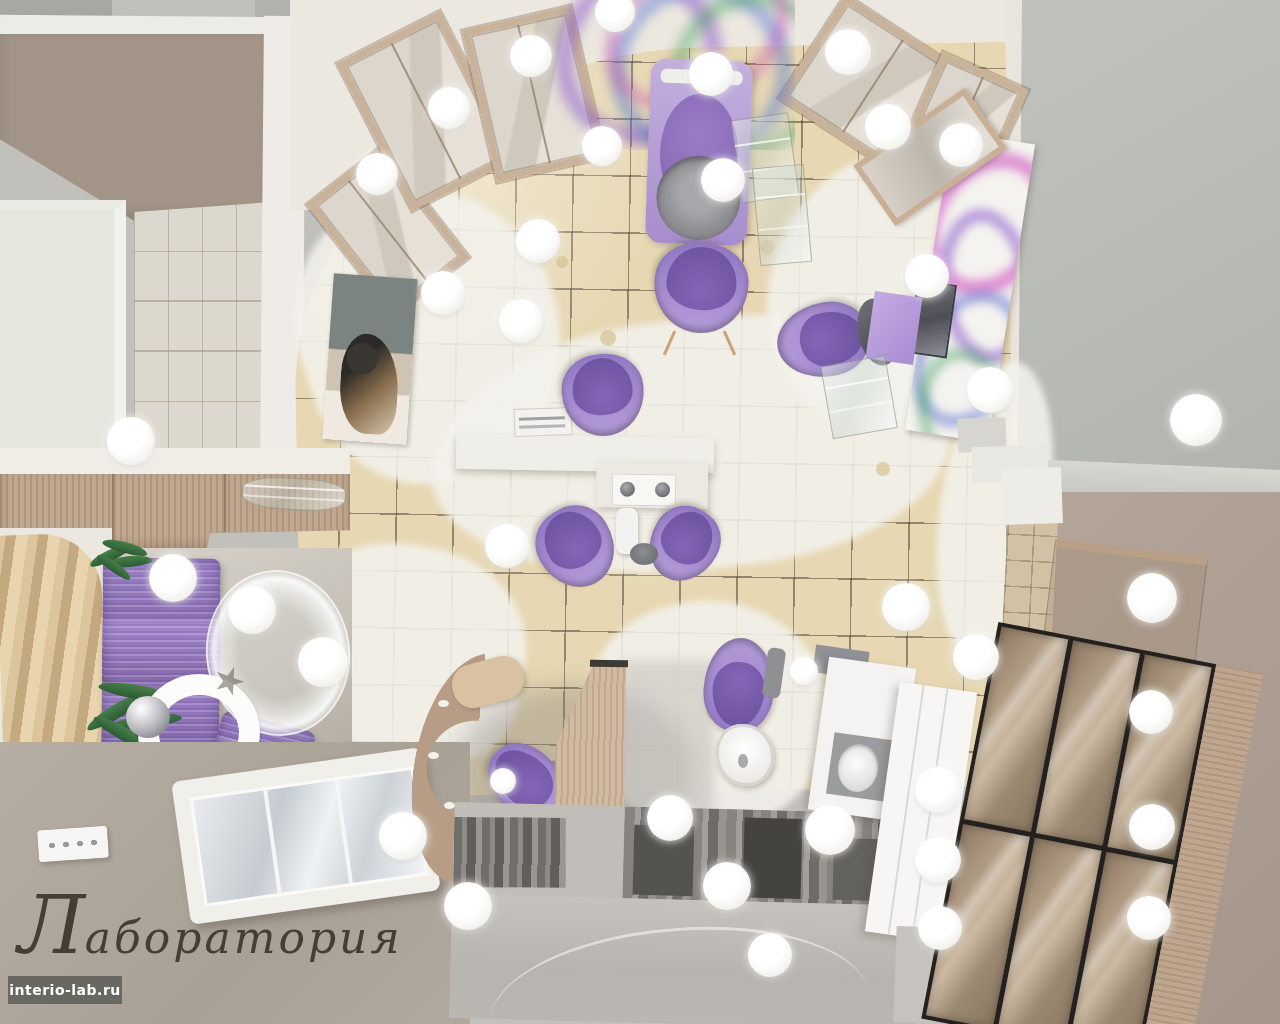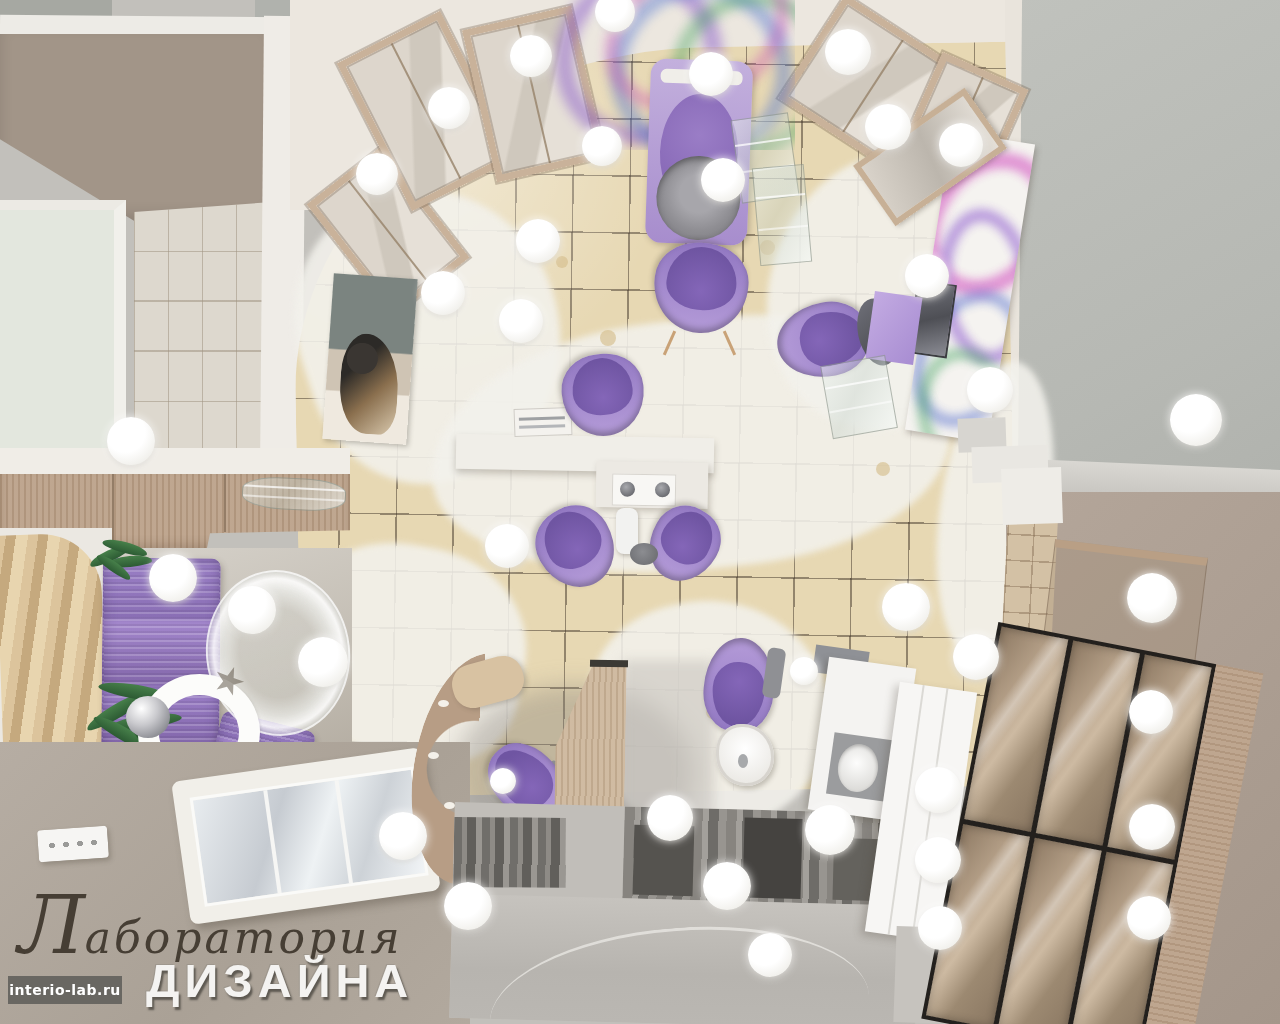--- a/index.html
+++ b/index.html
@@ -279,16 +279,15 @@
       <div class="light" style="left: 915px; top: 837px; width: 46px; height: 46px;"></div>
       <div class="light" style="left: 918px; top: 906px; width: 44px; height: 44px;"></div>
       <div class="light" style="left: 953px; top: 634px; width: 46px; height: 46px;"></div>
       <div class="light" style="left: 790px; top: 657px; width: 28px; height: 28px;"></div>
       <div class="light" style="left: 1129px; top: 690px; width: 44px; height: 44px;"></div>
       <div class="light" style="left: 1129px; top: 804px; width: 46px; height: 46px;"></div>
       <div class="light" style="left: 1127px; top: 896px; width: 44px; height: 44px;"></div>
     </div>
 
   <div class="abs wm1" style="left:18px;top:886px;width:420px;">Лаборатория</div>
-  <div class="abs wm2" style="left:146px;top:957px;width:340px;">ДИЗАЙНА</div>
   <div class="abs wmbadge" style="left:8px;top:976px;width:114px;height:28px;">interio-lab.ru</div>
 
 </div>
 
 </body></html>

